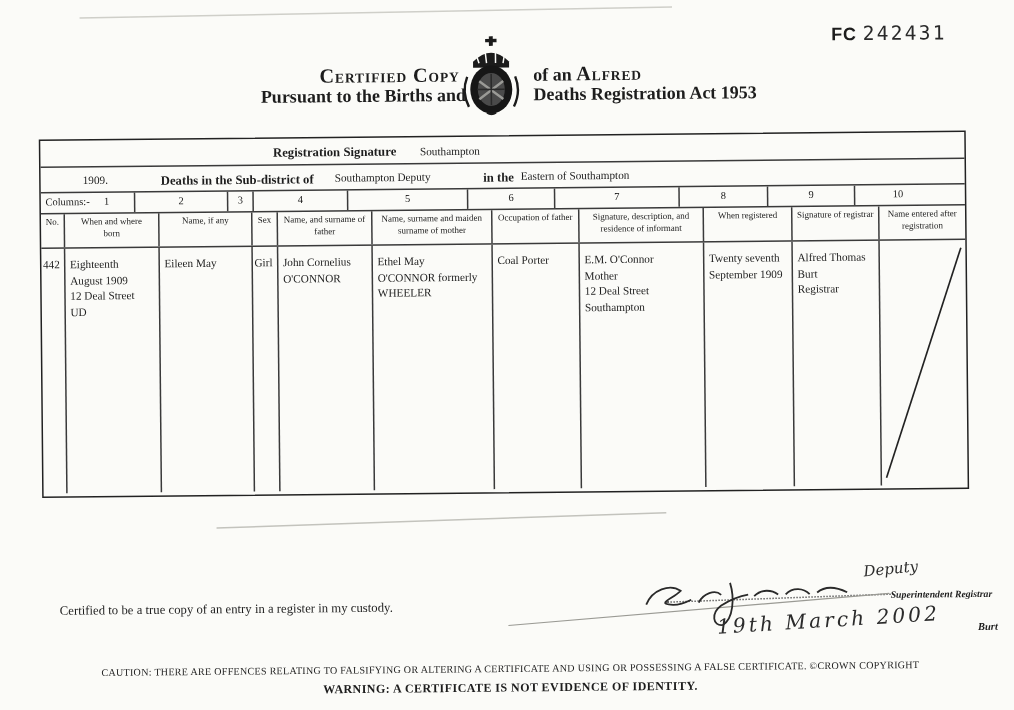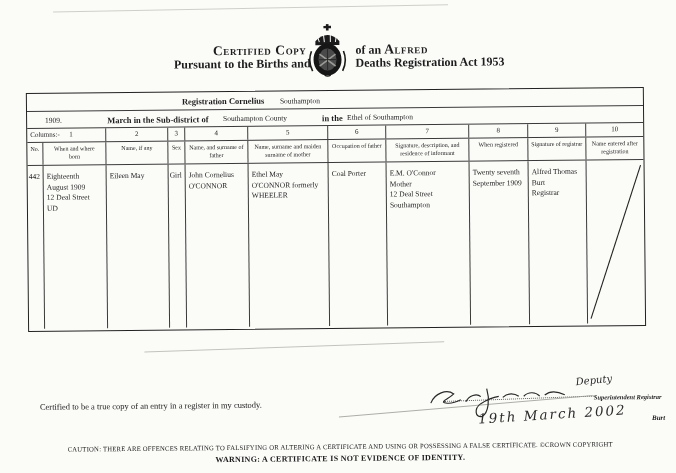--- a/index.html
+++ b/index.html
@@ -39,21 +39,21 @@
   #row-colnums{height:14px;display:flex;}
   #row-headers{height:23px;display:flex;}
   #row-entry{height:163px;display:flex;border-bottom:none;}
   .lbl-bold{font-weight:bold;font-size:8.5px;white-space:nowrap;}
   .lbl-reg{font-size:7.5px;white-space:nowrap;}
   .cell{box-sizing:border-box;border-left:1px solid #3a3a3a;overflow:hidden;}
   .cell:first-child{border-left:none;}
   .w-no{width:15px;}.w-born{width:63px;}.w-name{width:62px;}.w-sex{width:17px;}
   .w-father{width:63px;}.w-mother{width:80px;}.w-occ{width:58px;}.w-inf{width:83px;}
   .w-reg{width:59px;}.w-sig{width:58px;}.w-after{width:58px;}
-  .w-colmerge{width:78px;position:relative;}
+  .w-colmerge{width:62px;position:relative;}
   .numcell{font-size:7px;text-align:center;line-height:13px;}
   .hcell{font-size:6px;line-height:1.35;text-align:center;white-space:pre-line;display:flex;align-items:flex-start;justify-content:center;padding-top:2px;}
   .dcell{font-size:7.5px;line-height:1.4;white-space:pre-line;padding:6px 3px 0 3px;position:relative;}
   #columns-label{position:absolute;left:3px;top:0;font-size:7px;line-height:13px;}
   #colnum-1{position:absolute;left:42px;top:0;font-size:7px;line-height:13px;}
   #slash-line{position:absolute;left:0;top:0;}
 
   
   #certify-line{left:38px;top:399px;font-size:8.5px;}
   #sig-dotline{left:442px;top:392px;width:152px;border-bottom:1px dotted #666;height:8px;transform:rotate(-1.5deg);}
@@ -66,20 +66,24 @@
   #warning-line{left:0;top:454px;width:676px;text-align:center;font-size:8px;font-weight:bold;letter-spacing:.3px;}
 </style>
 </head>
 <body>
 
 <div class="scan">
 
   <div id="artifact-top" class="artifact"></div>
   <div id="artifact-mid" class="artifact"></div>
 
+  <div id="serial" class="abs">
+    <span class="fc">FC</span>
+    <span class="num">242431</span>
+  </div>
 
   <div id="hdr-left1" class="abs title sc">Certified Copy</div>
   <div id="hdr-left2" class="abs title">Pursuant to the Births and</div>
 
   <svg id="crest" class="abs" width="40" height="53" viewBox="0 0 40 53">
     <rect x="18.7" y="0" width="2.6" height="6.5" fill="#1b1b1b"></rect>
     <rect x="16.2" y="1.8" width="7.6" height="2.3" fill="#1b1b1b"></rect>
     <path d="M8,17 Q20,5 32,17 L32,21 L8,21 Z" fill="#1b1b1b"></path>
     <path d="M10,12 L12,18 M16,9 L17,18 M23,9 L23,18 M29,12 L28,18" stroke="#fbfbf8" stroke-width="1"></path>
     <ellipse cx="20" cy="35.5" rx="14" ry="16" fill="#161616"></ellipse>
@@ -90,30 +94,30 @@
     <path d="M36,27 Q40,37 35,47" stroke="#1b1b1b" stroke-width="1.6" fill="none"></path>
     <path d="M17,51 Q20,53 23,51" stroke="#1b1b1b" stroke-width="1.4" fill="none"></path>
   </svg>
 
   <div id="hdr-right1" class="abs title"><span>of an </span><span class="sc">Alfred</span></div>
   <div id="hdr-right2" class="abs title">Deaths Registration Act 1953</div>
 
   <div id="cert-table" class="abs">
 
     <div id="row-district" class="trow">
-      <span class="abs lbl-bold" style="left:155px;top:4px;">Registration Cornelius</span>
+      <span class="abs lbl-bold" style="left:155px;top:4px;">Registration Signature</span>
       <span class="abs lbl-reg" style="left:253px;top:4.5px;">Southampton</span>
     </div>
 
     <div id="row-subdistrict" class="trow">
-      <span class="abs lbl-reg" style="left:18px;top:4px;">1909.</span>
-      <span class="abs lbl-bold" style="left:80px;top:3.5px;">March in the Sub-district of</span>
-      <span class="abs lbl-reg" style="left:196px;top:4px;">Southampton County</span>
+      <span class="abs lbl-reg" style="left:28px;top:4px;">1909.</span>
+      <span class="abs lbl-bold" style="left:80px;top:3.5px;">Deaths in the Sub-district of</span>
+      <span class="abs lbl-reg" style="left:196px;top:4px;">Southampton Deputy</span>
       <span class="abs lbl-bold" style="left:295px;top:3.5px;">in the</span>
-      <span class="abs lbl-reg" style="left:320px;top:4px;">Ethel of Southampton</span>
+      <span class="abs lbl-reg" style="left:320px;top:4px;">Eastern of Southampton</span>
     </div>
 
     <div id="row-colnums" class="trow">
       <div class="cell w-colmerge">
         <span id="columns-label">Columns:-</span>
         <span id="colnum-1">1</span>
       </div>
       <div class="cell w-name numcell">2</div>
       <div class="cell w-sex numcell">3</div>
       <div class="cell w-father numcell">4</div>

